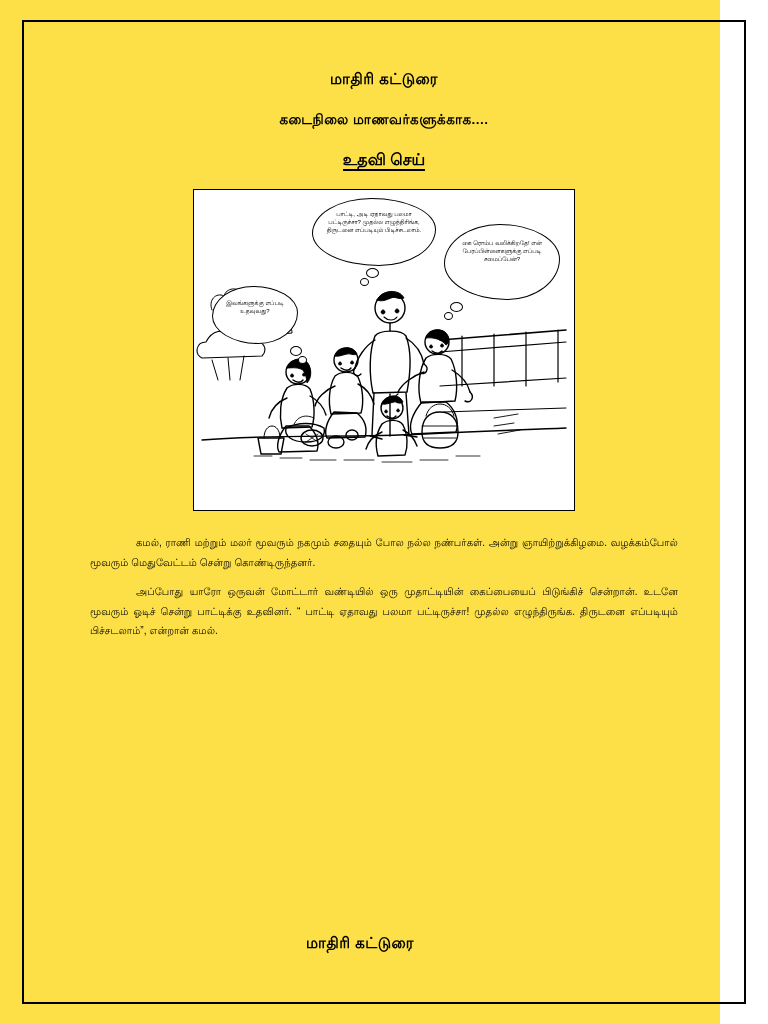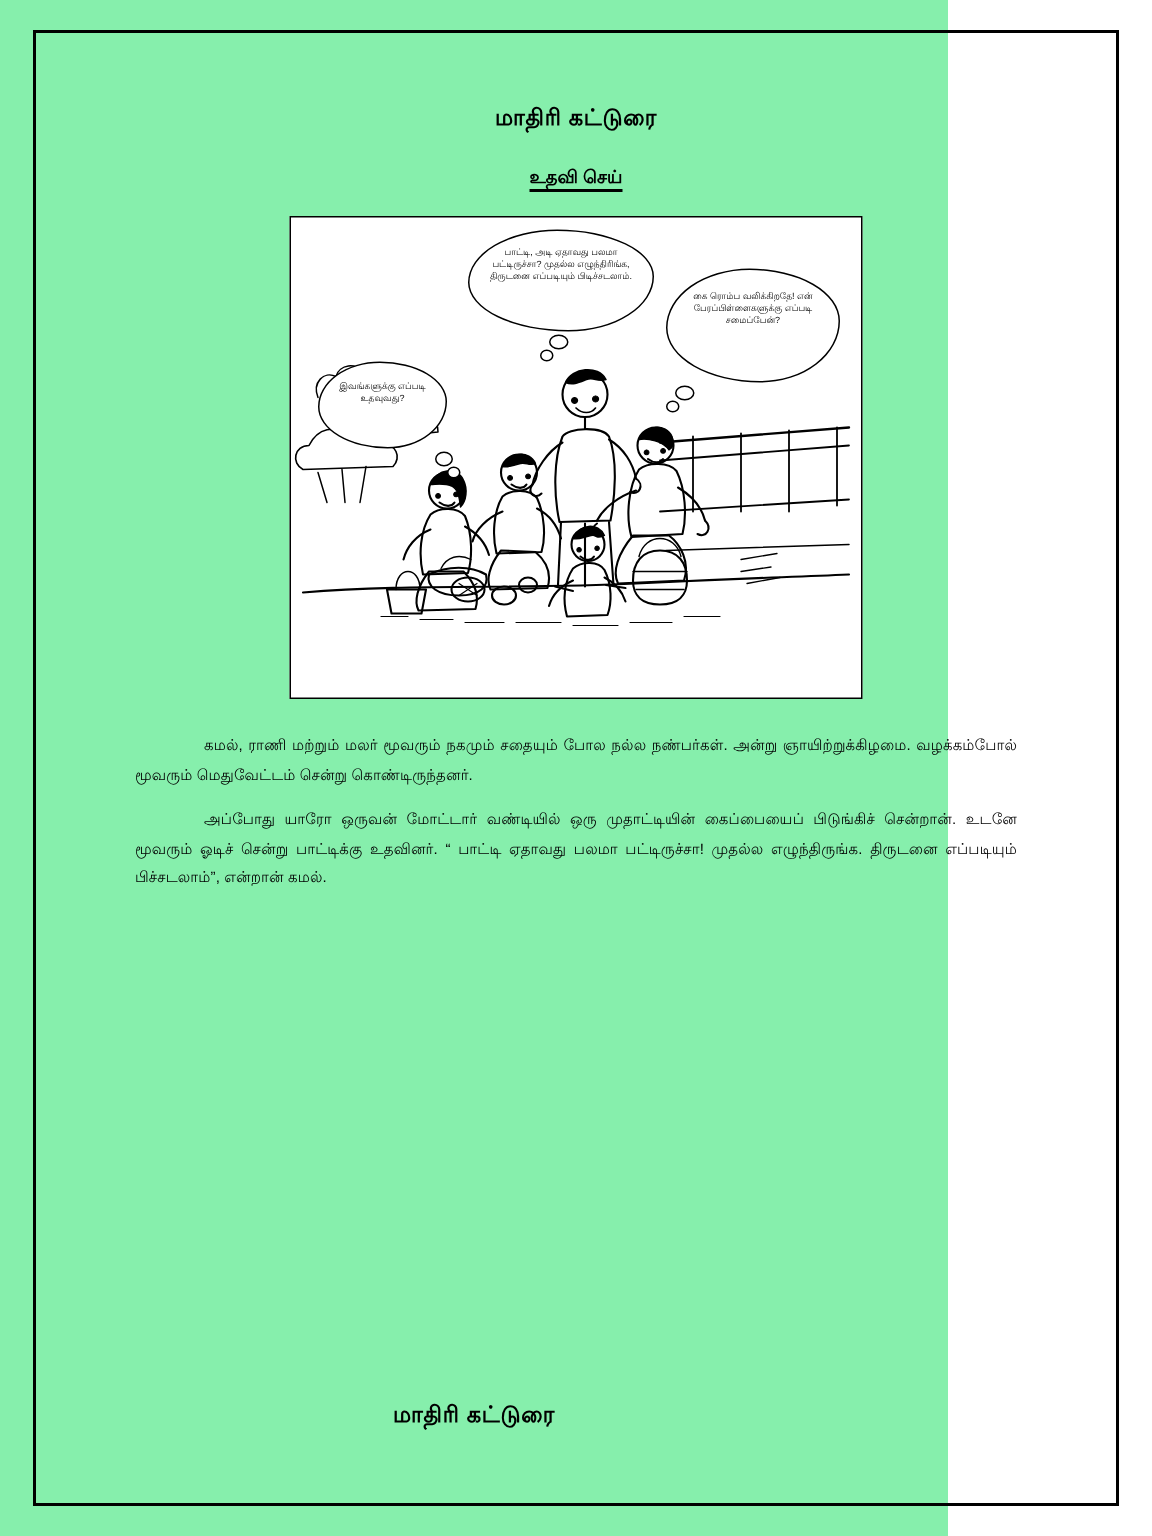--- a/index.html
+++ b/index.html
@@ -8,24 +8,24 @@
     background: #ffffff;
   }
   body {
     width: 768px;
     height: 1024px;
     font-family: "Liberation Sans", sans-serif;
     color: #000;
   }
   .page {
     position: relative;
-    width: 632px;
+    width: 720px;
     height: 1024px;
     box-sizing: border-box;
-    background: #86efac;
+    background: #fde047;
   }
   .page-border {
     position: absolute;
     left: 22px;
     top: 20px;
     width: 724px;
     height: 984px;
     border: 2px solid #000;
     box-sizing: border-box;
   }
@@ -44,21 +44,21 @@
   }
   .title-2 {
     text-align: center;
     font-size: 13.5px;
     font-weight: bold;
     letter-spacing: 0.5px;
     margin: 0 0 22px 0;
   }
   .title-3 {
     text-align: center;
-    font-size: 12px;
+    font-size: 16px;
     font-weight: bold;
     margin: 0 0 18px 0;
   }
   .title-3 span {
     border-bottom: 2px solid #000;
     padding-bottom: 1px;
   }
   
   .figure-wrap {
     display: flex;
@@ -144,20 +144,21 @@
 </style>
 </head>
 <body>
 
 <div class="page">
   <div class="page-border"></div>
 
   <div class="content">
 
     <div class="title-1">மாதிரி கட்டுரை</div>
+    <div class="title-2">கடைநிலை மாணவர்களுக்காக....</div>
     <div class="title-3"><span>உதவி செய்</span></div>
 
     <div class="figure-wrap">
       <div class="figure">
 
         <div class="bubble bubble-top">பாட்டி, அடி ஏதாவது பலமா பட்டிருச்சா? முதல்ல எழுந்திரிங்க, திருடனை எப்படியும் பிடிச்சடலாம்.</div>
         <div class="tail t1"></div>
         <div class="tail t2"></div>
 
         <div class="bubble bubble-right">கை ரொம்ப வலிக்கிறதே! என் பேரப்பிள்ளைகளுக்கு எப்படி சமைப்பேன்?</div>

